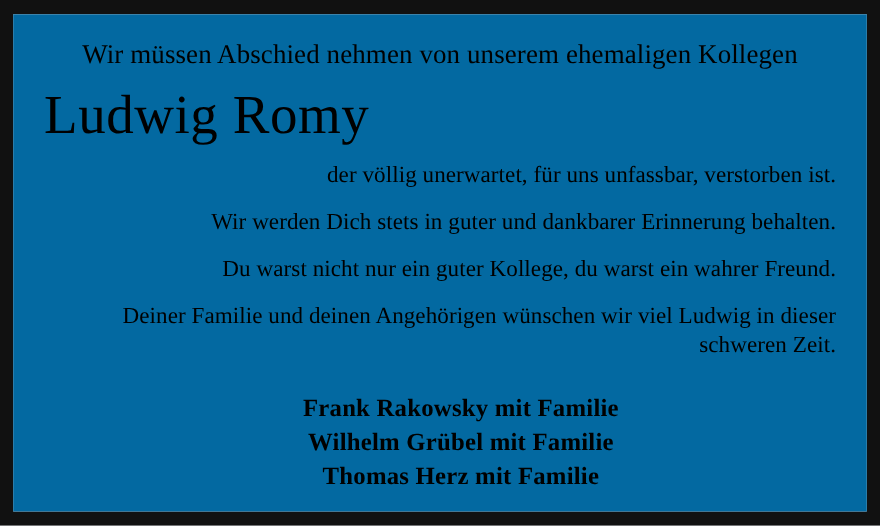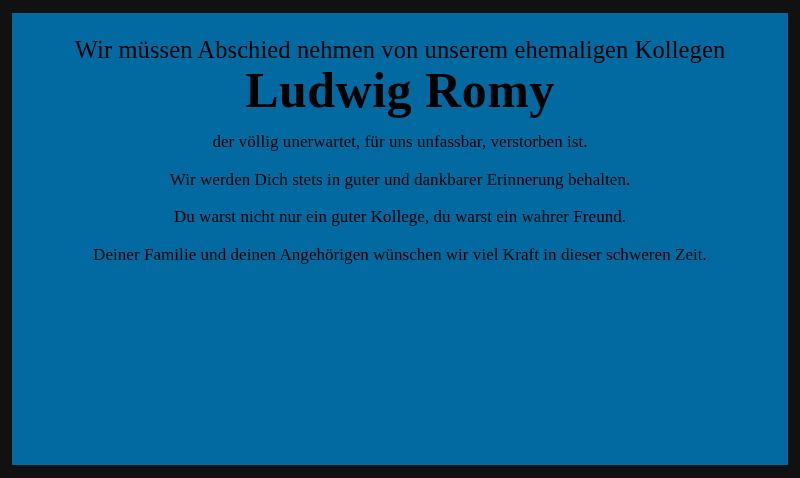--- a/index.html
+++ b/index.html
@@ -33,30 +33,30 @@
   }
   .line-intro {
     font-size: 24.5px;
     line-height: 1.2;
     text-align: center;
     letter-spacing: 0.1px;
     white-space: nowrap;
   }
   .name {
     font-size: 50px;
-    font-weight: bold;
-    text-align: center;
+    font-weight: normal;
     letter-spacing: 0.5px;
+    margin-top: 14px;
     margin-bottom: 14px;
     line-height: 1.05;
   }
   .para {
-    font-size: 17px;
+    font-size: 21px;
     line-height: 1.28;
-    text-align: center;
+    text-align: right;
     margin-top: 16px;
     letter-spacing: 0.05px;
   }
   .para.first {
     margin-top: 10px;
   }
   .signers {
     margin-top: 28px;
     text-align: center;
     font-weight: bold;
@@ -75,17 +75,22 @@
     <div class="line-intro">Wir müssen Abschied nehmen von unserem ehemaligen Kollegen</div>
 
     <div class="name">Ludwig Romy</div>
 
     <div class="para first">der völlig unerwartet, für uns unfassbar, verstorben ist.</div>
 
     <div class="para">Wir werden Dich stets in guter und dankbarer Erinnerung behalten.</div>
 
     <div class="para">Du warst nicht nur ein guter Kollege, du warst ein wahrer Freund.</div>
 
-    <div class="para">Deiner Familie und deinen Angehörigen wünschen wir viel Kraft in dieser schweren Zeit.</div>
+    <div class="para">Deiner Familie und deinen Angehörigen wünschen wir viel Ludwig in dieser schweren Zeit.</div>
 
+    <div class="signers">
+      <div>Frank Rakowsky mit Familie</div>
+      <div>Wilhelm Grübel mit Familie</div>
+      <div>Thomas Herz mit Familie</div>
+    </div>
 
   </div>
 </div>
 
 </body></html>

